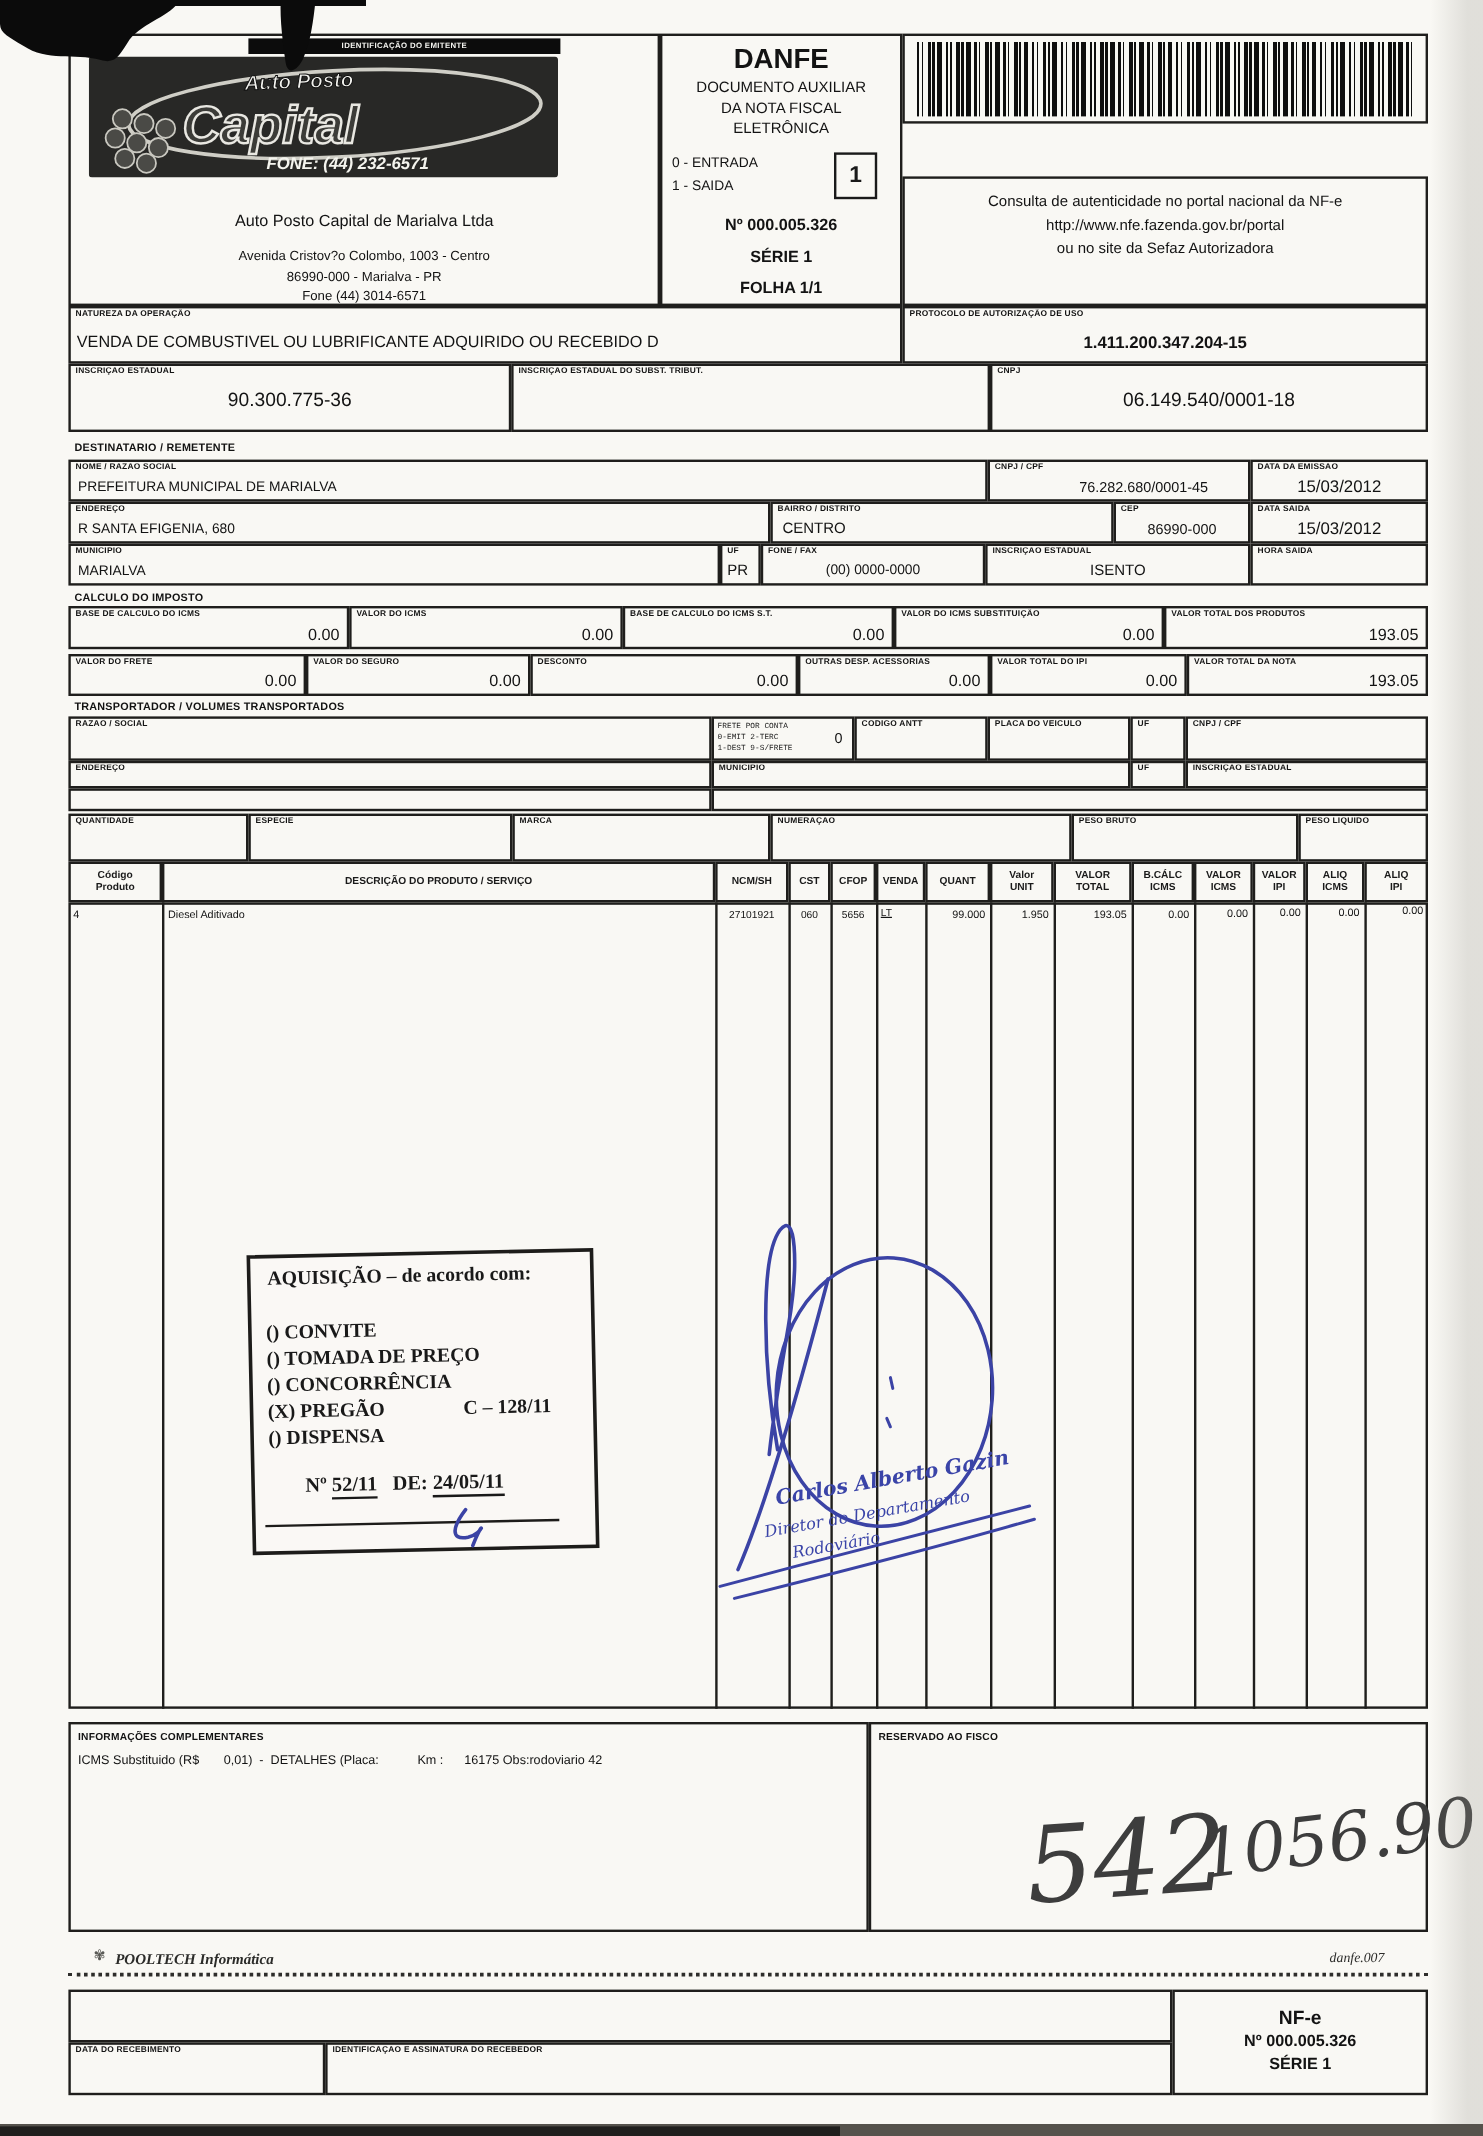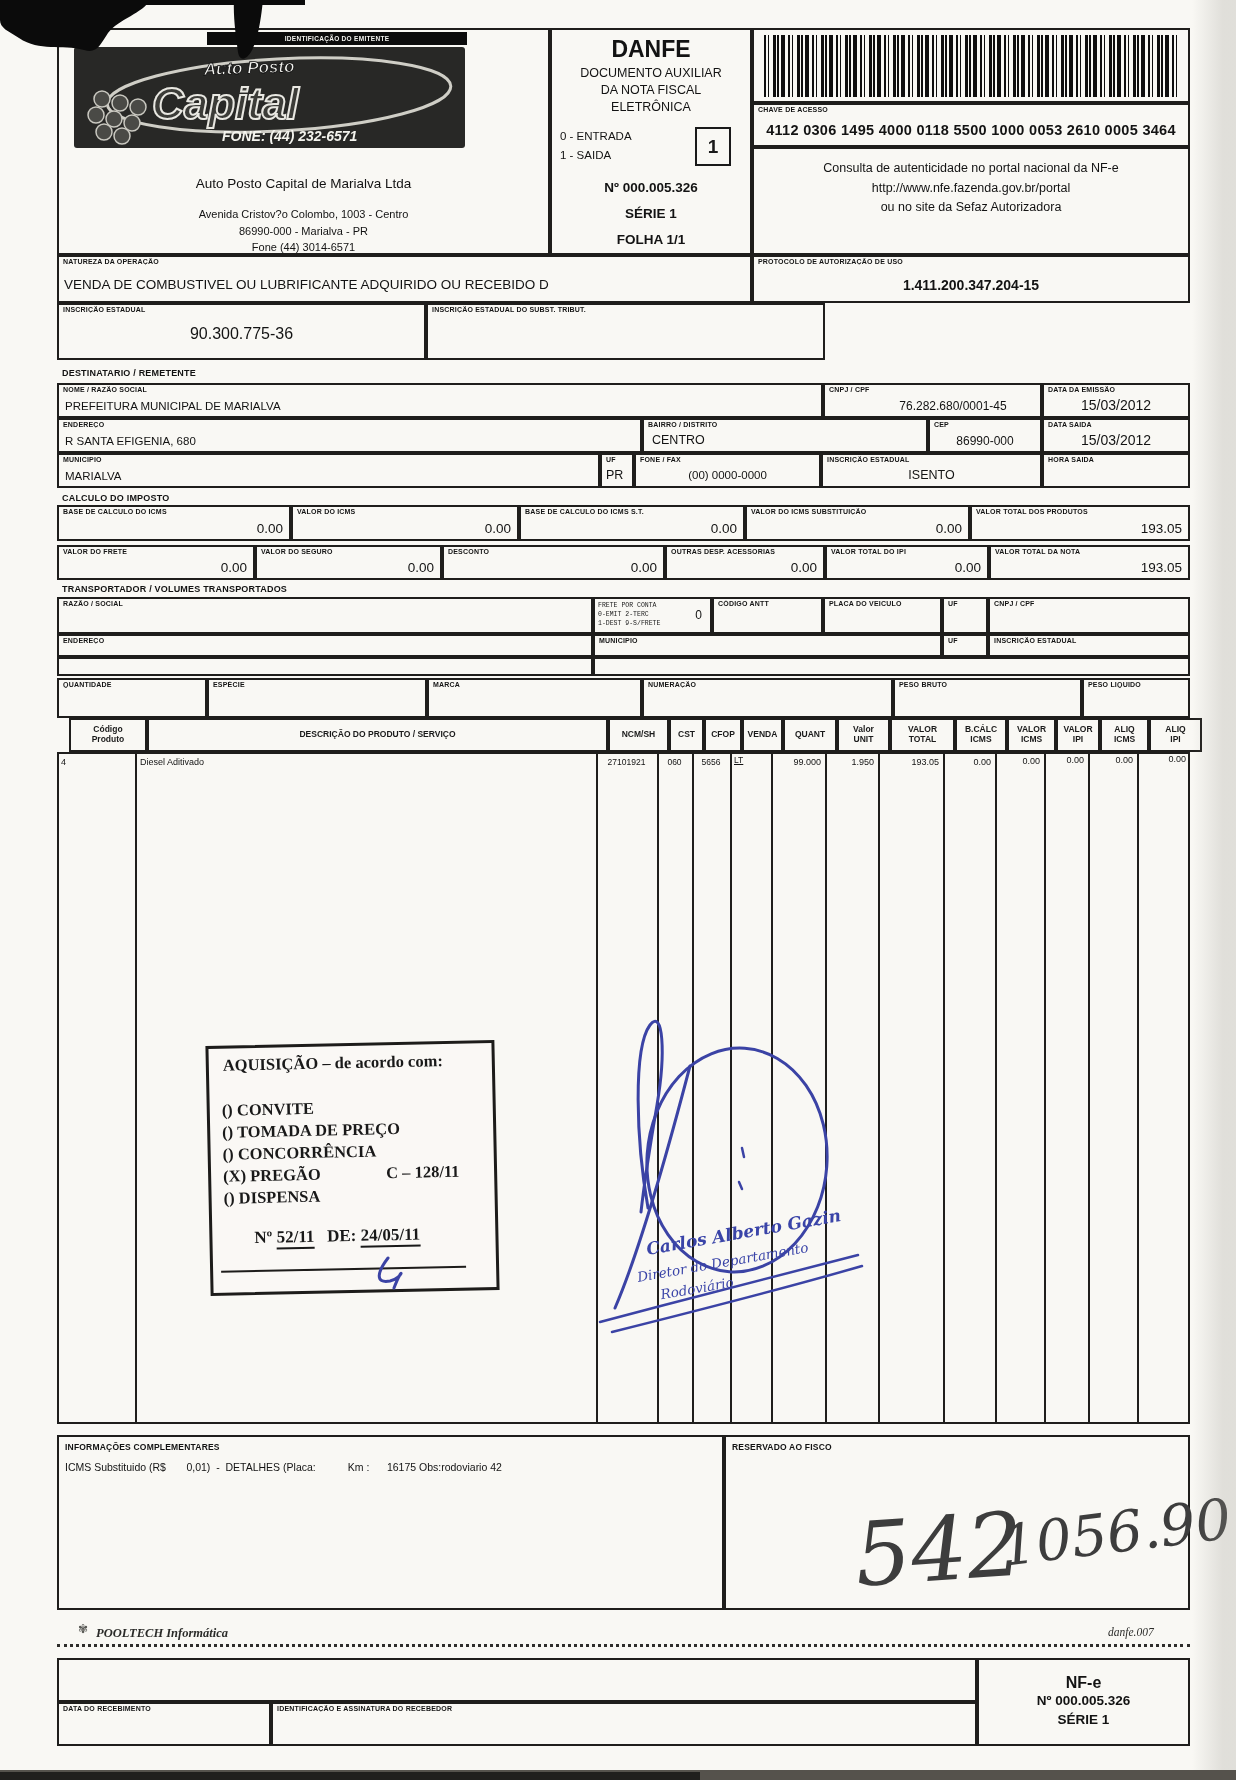--- a/index.html
+++ b/index.html
@@ -5,21 +5,21 @@
   html,body{margin:0;padding:0;}
   body{width:1236px;height:1780px;background:#b9b7b1;font-family:"Liberation Sans",sans-serif;}
   .page{position:relative;width:1236px;height:1780px;background:#f9f8f4;overflow:hidden;color:#1a1a1a;}
   .abs{position:absolute;}
   .cell{position:absolute;border:2px solid #1f1e1c;box-sizing:border-box;}
   .lbl{position:absolute;top:1px;left:4px;right:2px;font-size:7px;font-weight:700;letter-spacing:.2px;color:#141414;white-space:nowrap;overflow:hidden;}
   .seclbl{position:absolute;font-size:9px;font-weight:700;letter-spacing:.2px;color:#121212;}
   .v{position:absolute;color:#131313;}
   .vr{position:absolute;right:6px;bottom:3px;font-size:13.5px;color:#131313;}
   .center{left:0;right:0;text-align:center;}
-  .th{position:absolute;border:2px solid #1f1e1c;box-sizing:border-box;display:flex;align-items:center;justify-content:center;text-align:center;font-size:8.5px;font-weight:700;white-space:pre-line;line-height:1.15;margin-left:12px;}
+  .th{position:absolute;border:2px solid #1f1e1c;box-sizing:border-box;display:flex;align-items:center;justify-content:center;text-align:center;font-size:8.5px;font-weight:700;white-space:pre-line;line-height:1.15;}
   .vline{position:absolute;width:2px;background:#1f1e1c;}
   .tiny{font-size:6.5px;font-family:"Liberation Mono",monospace;white-space:nowrap;}
   .serifb{font-family:"Liberation Serif",serif;font-weight:700;color:#191919;}
   .stampU{border-bottom:2.5px solid #191919;padding-bottom:1px;}
   .bluetxt{position:absolute;color:#3a44a8;font-family:"DejaVu Serif",serif;font-style:italic;white-space:nowrap;}
   .hand{position:absolute;color:#3d3d3d;font-family:"DejaVu Serif",serif;font-style:italic;white-space:nowrap;}
   .barcode{position:absolute;background:
     repeating-linear-gradient(90deg,#0e0e0e 0 2px,#f8f8f4 2px 4px,#0e0e0e 4px 5px,#f8f8f4 5px 9px,#0e0e0e 9px 12px,#f8f8f4 12px 13px,#0e0e0e 13px 15px,#f8f8f4 15px 17px,#0e0e0e 17px 21px,#f8f8f4 21px 24px);}
   .dotted{position:absolute;border-bottom:3px dotted #2e2d2b;}
 </style>
@@ -63,24 +63,20 @@
     <div class="v" style="left:8px;top:119px;font-size:11.5px;">1 - SAIDA</div>
     <div class="abs" style="left:143px;top:97px;width:36px;height:39px;border:2.5px solid #1a1a1a;box-sizing:border-box;display:flex;align-items:center;justify-content:center;font-size:19px;font-weight:700;">1</div>
     <div class="v" style="left:0;right:0;top:150px;text-align:center;font-size:13.5px;font-weight:700;">Nº 000.005.326</div>
     <div class="v" style="left:0;right:0;top:176px;text-align:center;font-size:13.5px;font-weight:700;">SÉRIE 1</div>
     <div class="v" style="left:0;right:0;top:202px;text-align:center;font-size:13.5px;font-weight:700;">FOLHA 1/1</div>
   </div>
 
   <div class="cell" style="left:752px;top:28px;width:438px;height:75px">
     <div class="barcode" style="left:10px;top:5px;width:414px;height:62px;"></div>
   </div>
-  <div class="cell" style="left:752px;top:103px;width:438px;height:44px">
-    <div class="lbl">CHAVE DE ACESSO</div>
-    <div class="v" style="left:0;right:0;top:17px;text-align:center;font-size:14.5px;font-weight:700;letter-spacing:.3px;">4112 0306 1495 4000 0118 5500 1000 0053 2610 0005 3464</div>
-  </div>
   <div class="cell" style="left:752px;top:147px;width:438px;height:108px">
     <div class="v" style="left:0;right:0;top:12px;text-align:center;font-size:12.5px;">Consulta de autenticidade no portal nacional da NF-e</div>
     <div class="v" style="left:0;right:0;top:32px;text-align:center;font-size:12.5px;">http://www.nfe.fazenda.gov.br/portal</div>
     <div class="v" style="left:0;right:0;top:51px;text-align:center;font-size:12.5px;">ou no site da Sefaz Autorizadora</div>
   </div>
 
   <div class="cell" style="left:57px;top:255px;width:695px;height:48px">
     <div class="lbl">NATUREZA DA OPERAÇÃO</div>
     <div class="v" style="left:5px;top:20px;font-size:13.5px;">VENDA DE COMBUSTIVEL OU LUBRIFICANTE ADQUIRIDO OU RECEBIDO D</div>
   </div>
@@ -89,20 +85,24 @@
     <div class="v center" style="top:20px;font-size:14px;font-weight:700;">1.411.200.347.204-15</div>
   </div>
 
   <div class="cell" style="left:57px;top:303px;width:369px;height:57px">
     <div class="lbl">INSCRIÇÃO ESTADUAL</div>
     <div class="v center" style="top:20px;font-size:16px;">90.300.775-36</div>
   </div>
   <div class="cell" style="left:426px;top:303px;width:399px;height:57px">
     <div class="lbl">INSCRIÇÃO ESTADUAL DO SUBST. TRIBUT.</div>
     <div class="v center" style="top:20px;font-size:16px;"></div>
+  </div>
+  <div class="cell" style="left:825px;top:303px;width:365px;height:57px">
+    <div class="lbl">CNPJ</div>
+    <div class="v center" style="top:20px;font-size:16px;">06.149.540/0001-18</div>
   </div>
 
   <div class="seclbl" style="left:62px;top:368px;">DESTINATARIO / REMETENTE</div>
   <div class="cell" style="left:57px;top:383px;width:766px;height:35px">
     <div class="lbl">NOME / RAZÃO SOCIAL</div>
     <div class="v" style="left:6px;top:15px;font-size:11.5px;">PREFEITURA MUNICIPAL DE MARIALVA</div>
   </div>
   <div class="cell" style="left:823px;top:383px;width:219px;height:35px">
     <div class="lbl">CNPJ / CPF</div>
     <div class="v center" style="top:14px;font-size:12px;margin-left:41px;">76.282.680/0001-45</div>

